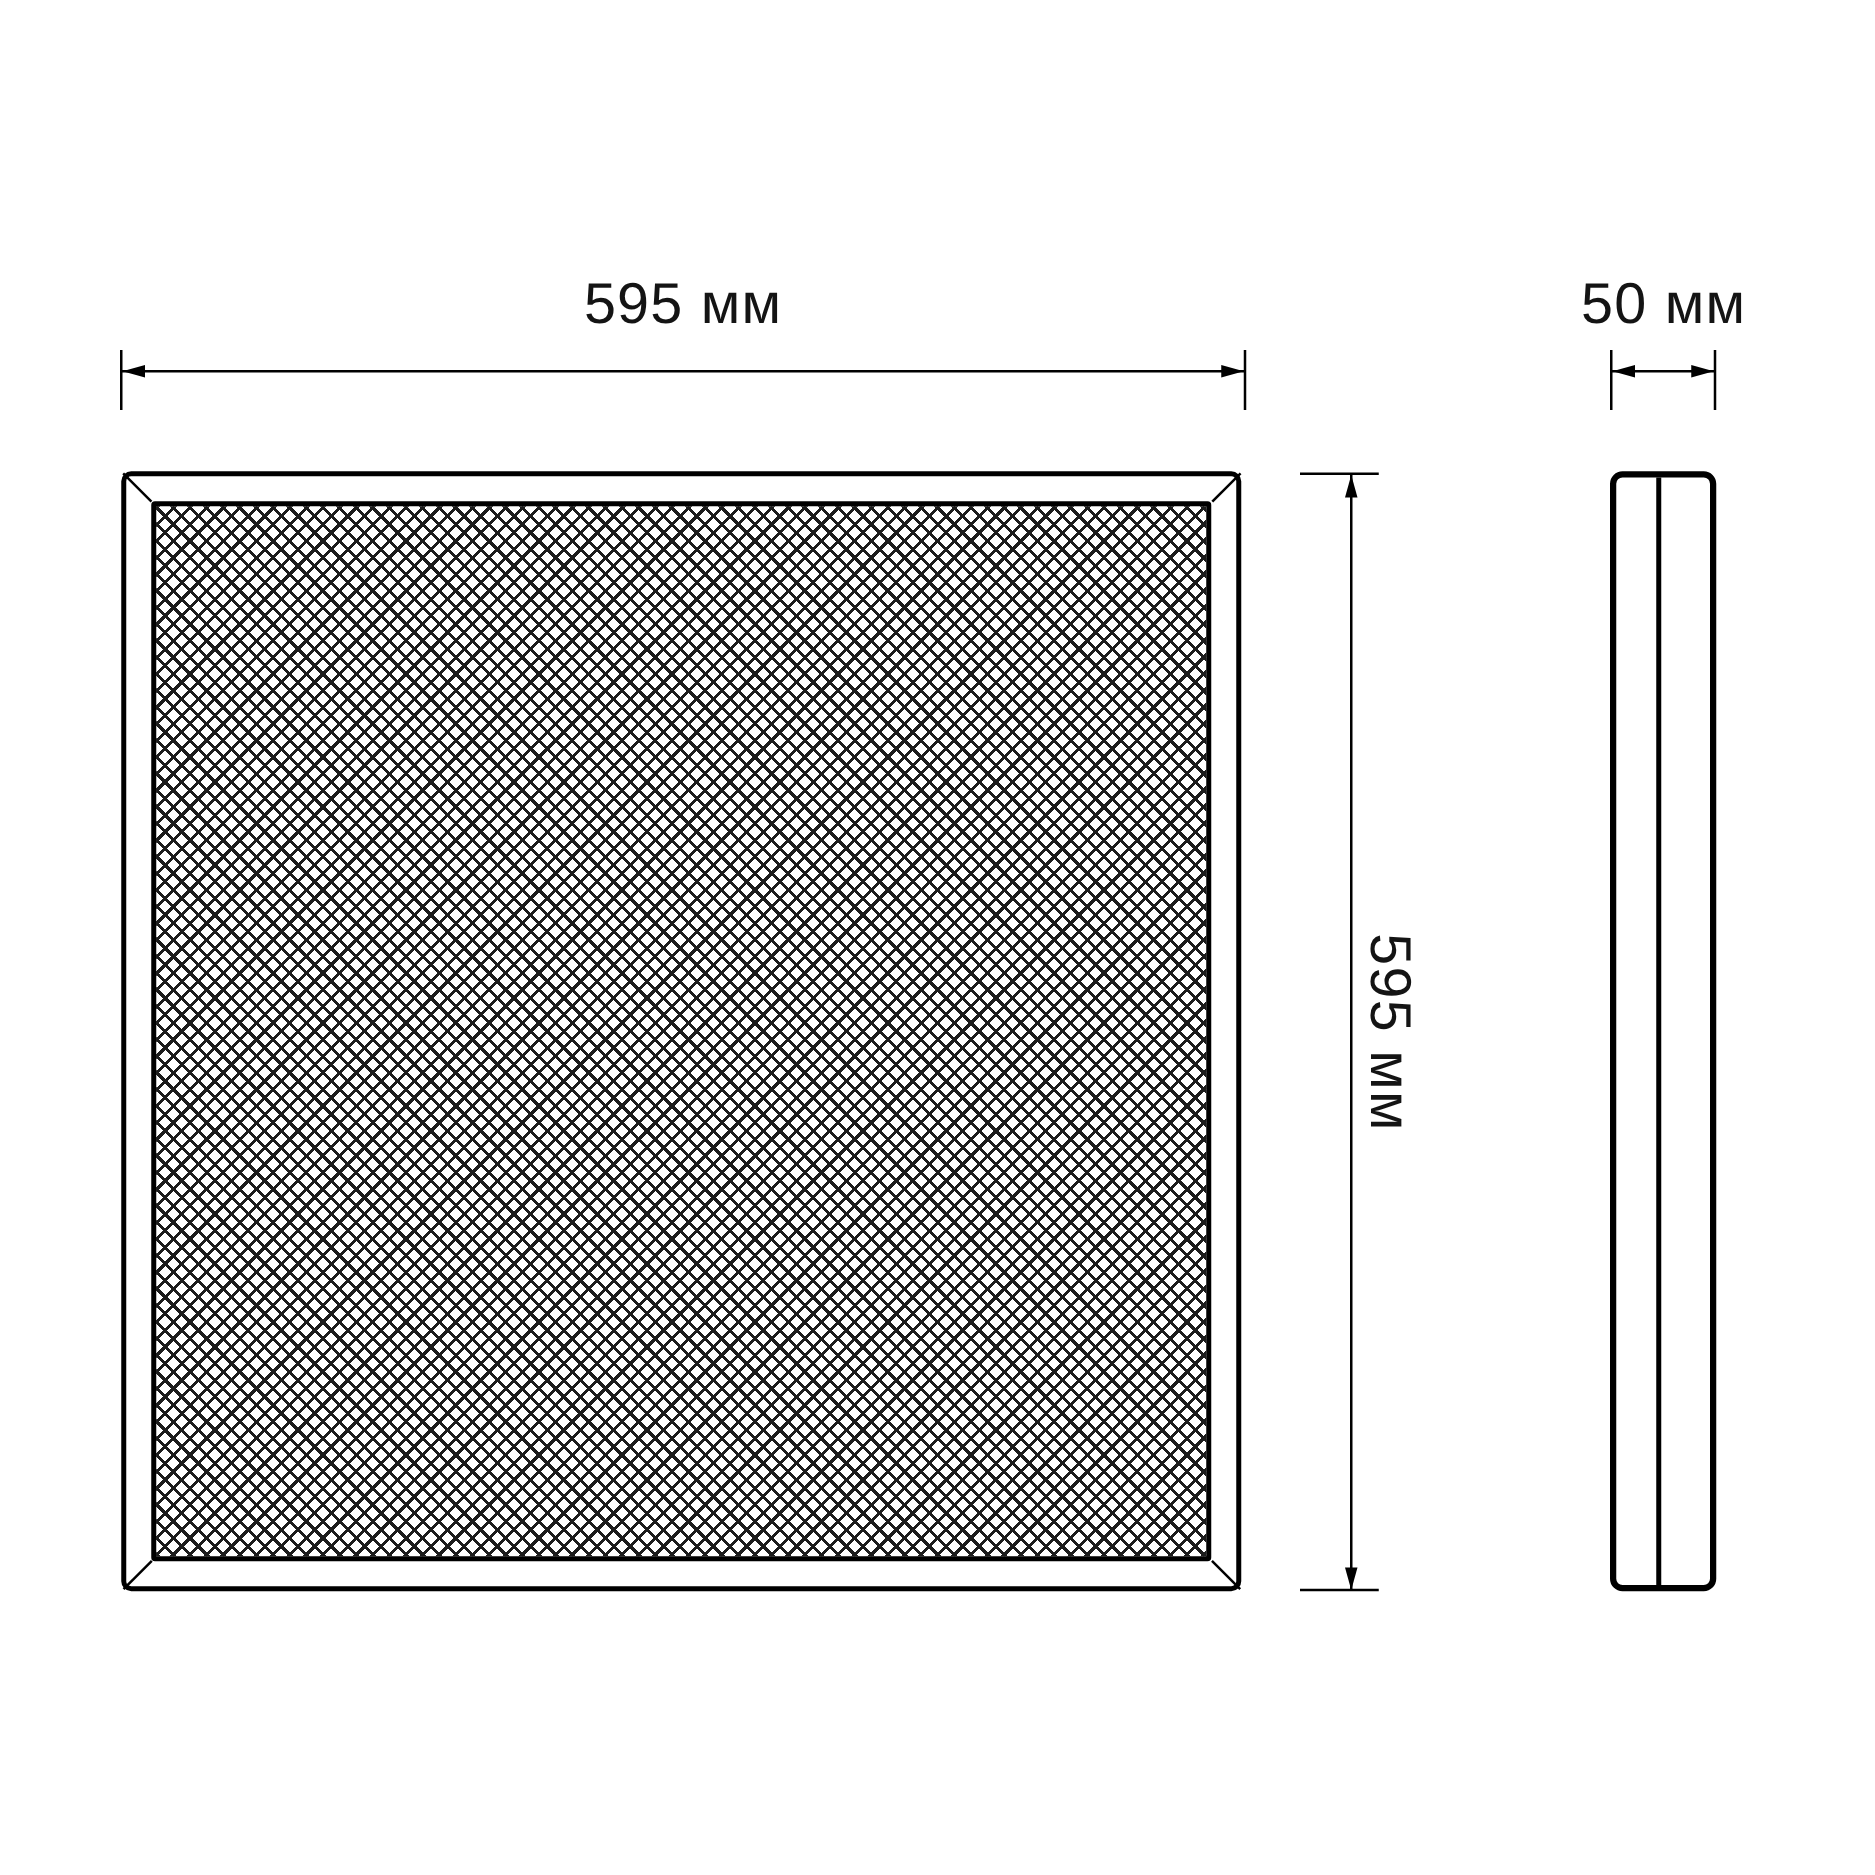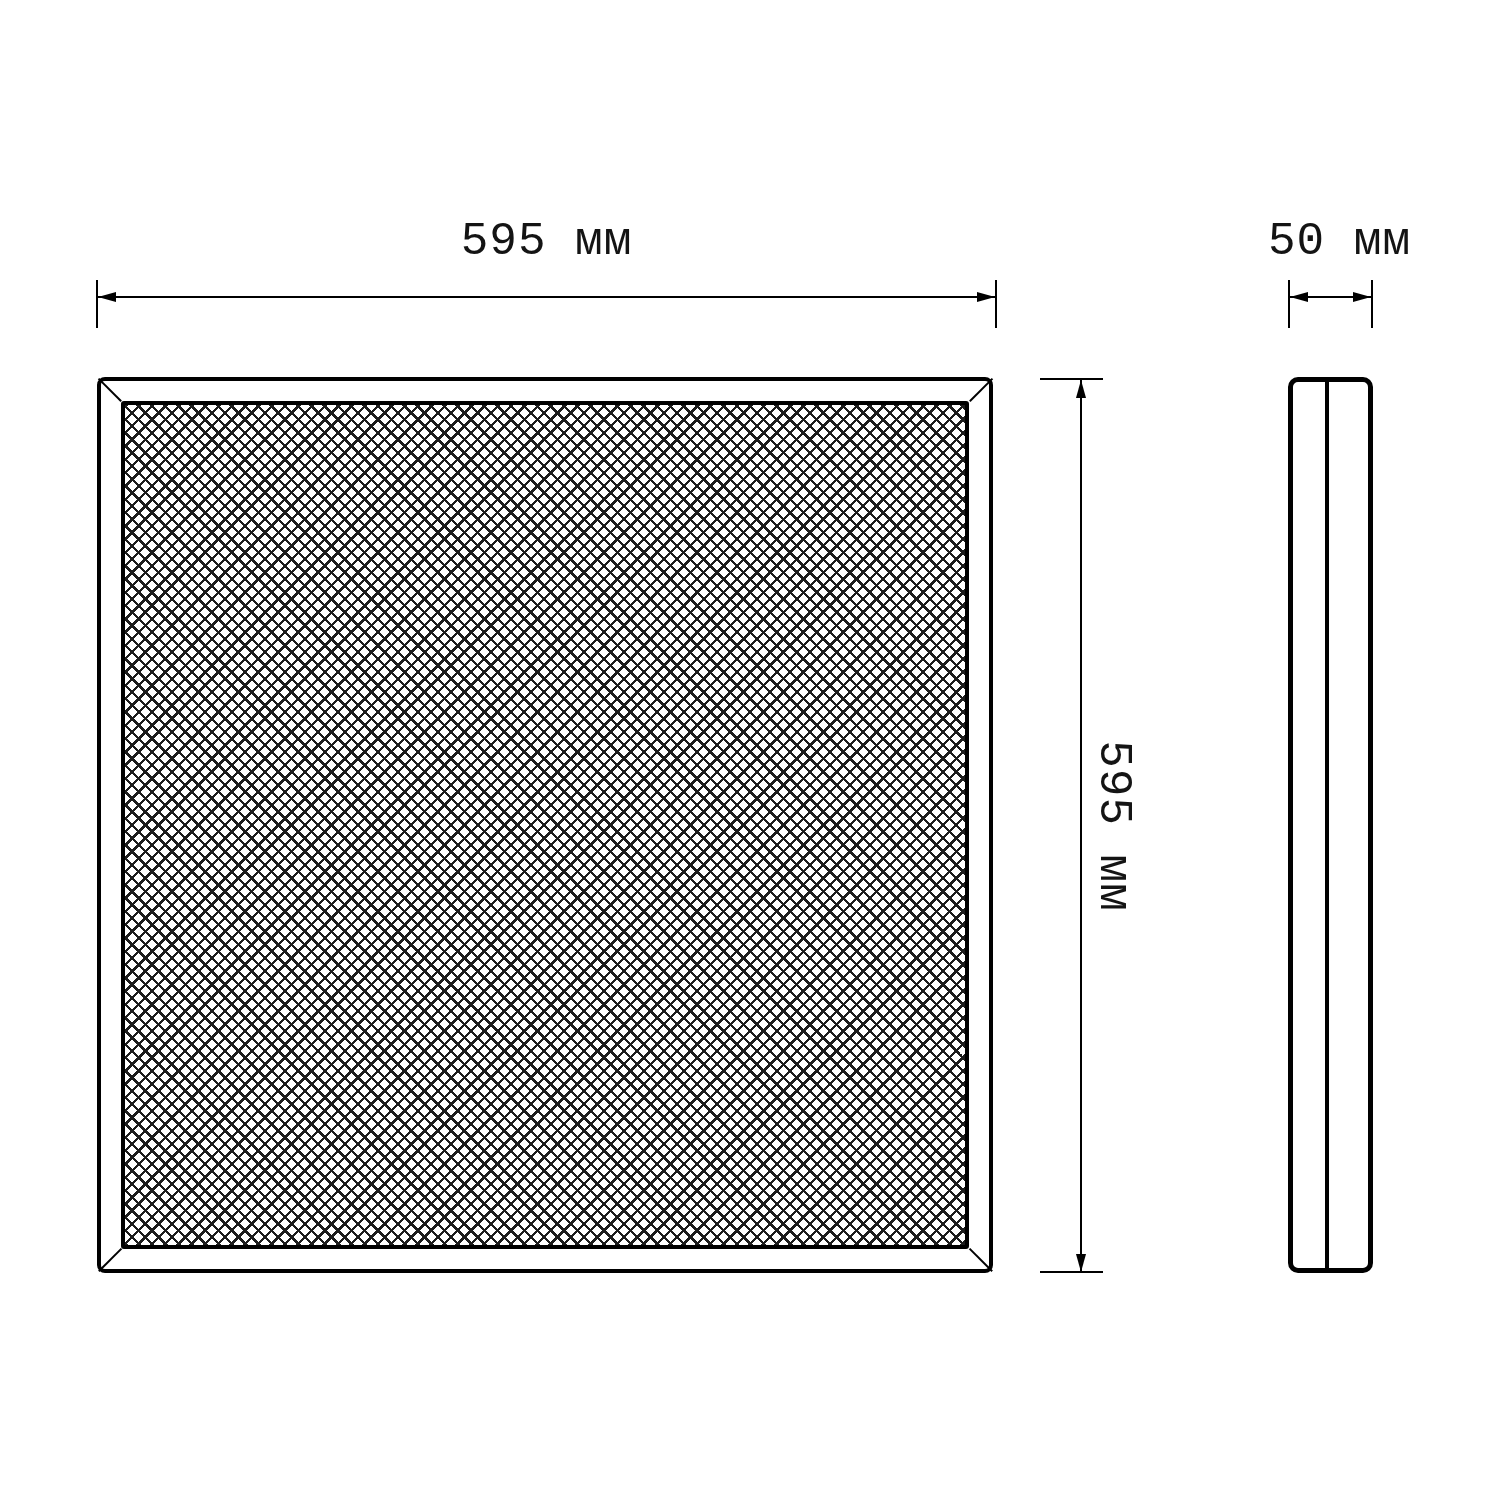--- a/index.html
+++ b/index.html
@@ -8,21 +8,20 @@
     background: #ffffff;
     font-family: "Liberation Sans", "DejaVu Sans", sans-serif;
   }
   .canvas {
     position: relative;
     width: 1500px;
     height: 1500px;
     background: #ffffff;
     overflow: hidden;
     color: #111111;
-    font-family: Liberation Mono, monospace;
   }
 
   
   .dim-label {
     position: absolute;
     font-size: 46px;
     line-height: 46px;
     letter-spacing: 1px;
     color: #141414;
     text-align: center;
@@ -135,21 +134,21 @@
   <div>
     <div class="dim-label" style="left:97px; top:219px; width:899px;">595 мм</div>
     <div class="line ext-v" style="left:96px; top:280px;"></div>
     <div class="line ext-v" style="left:995px; top:280px;"></div>
     <div class="line" style="left:97px; top:296px; width:899px; height:2px;"></div>
     <div class="arr arr-left" style="left:98px; top:292px;"></div>
     <div class="arr arr-right" style="left:977px; top:292px;"></div>
   </div>
 
   <div>
-    <div class="dim-label" style="left:1251px; top:219px; width:160px;text-align:right;">50 мм</div>
+    <div class="dim-label" style="left:1251px; top:219px; width:160px;">50 мм</div>
     <div class="line ext-v" style="left:1288px; top:280px;"></div>
     <div class="line ext-v" style="left:1371px; top:280px;"></div>
     <div class="line" style="left:1289px; top:296px; width:83px; height:2px;"></div>
     <div class="arr arr-left" style="left:1290px; top:292px;"></div>
     <div class="arr arr-right" style="left:1353px; top:292px;"></div>
   </div>
 
   <div>
     <div class="front-outer"></div>
     <div class="front-mesh"></div>

